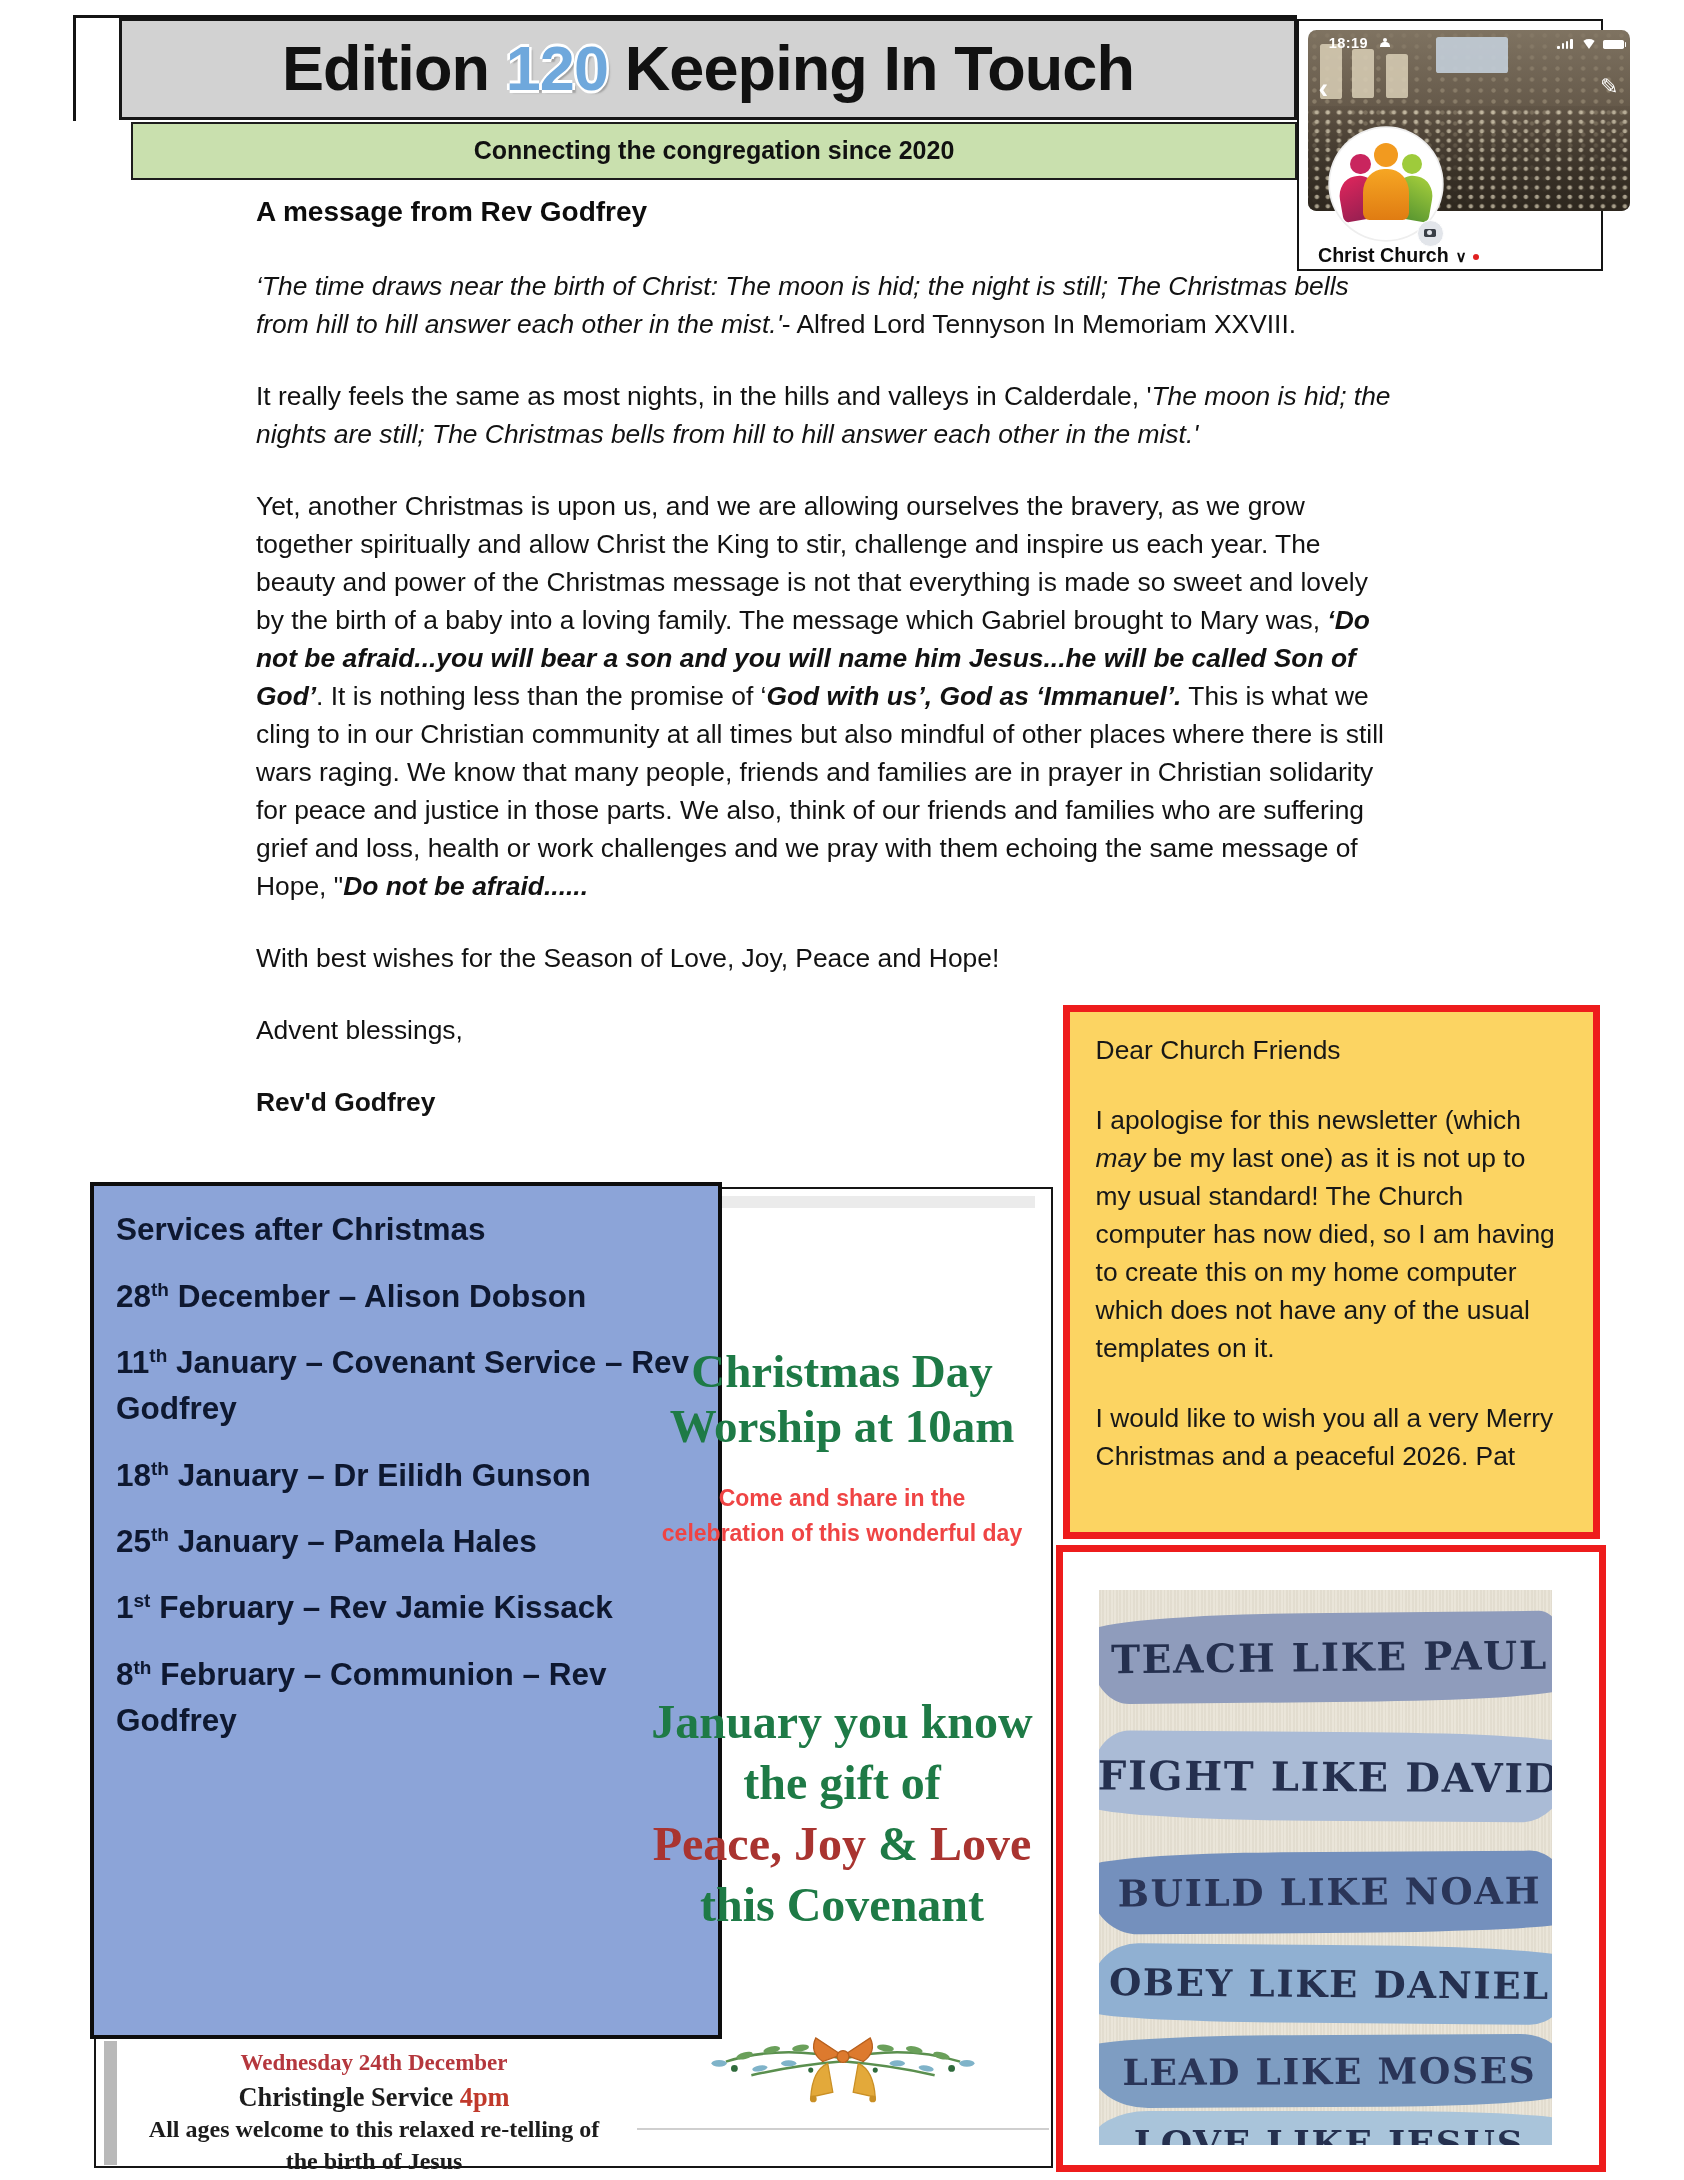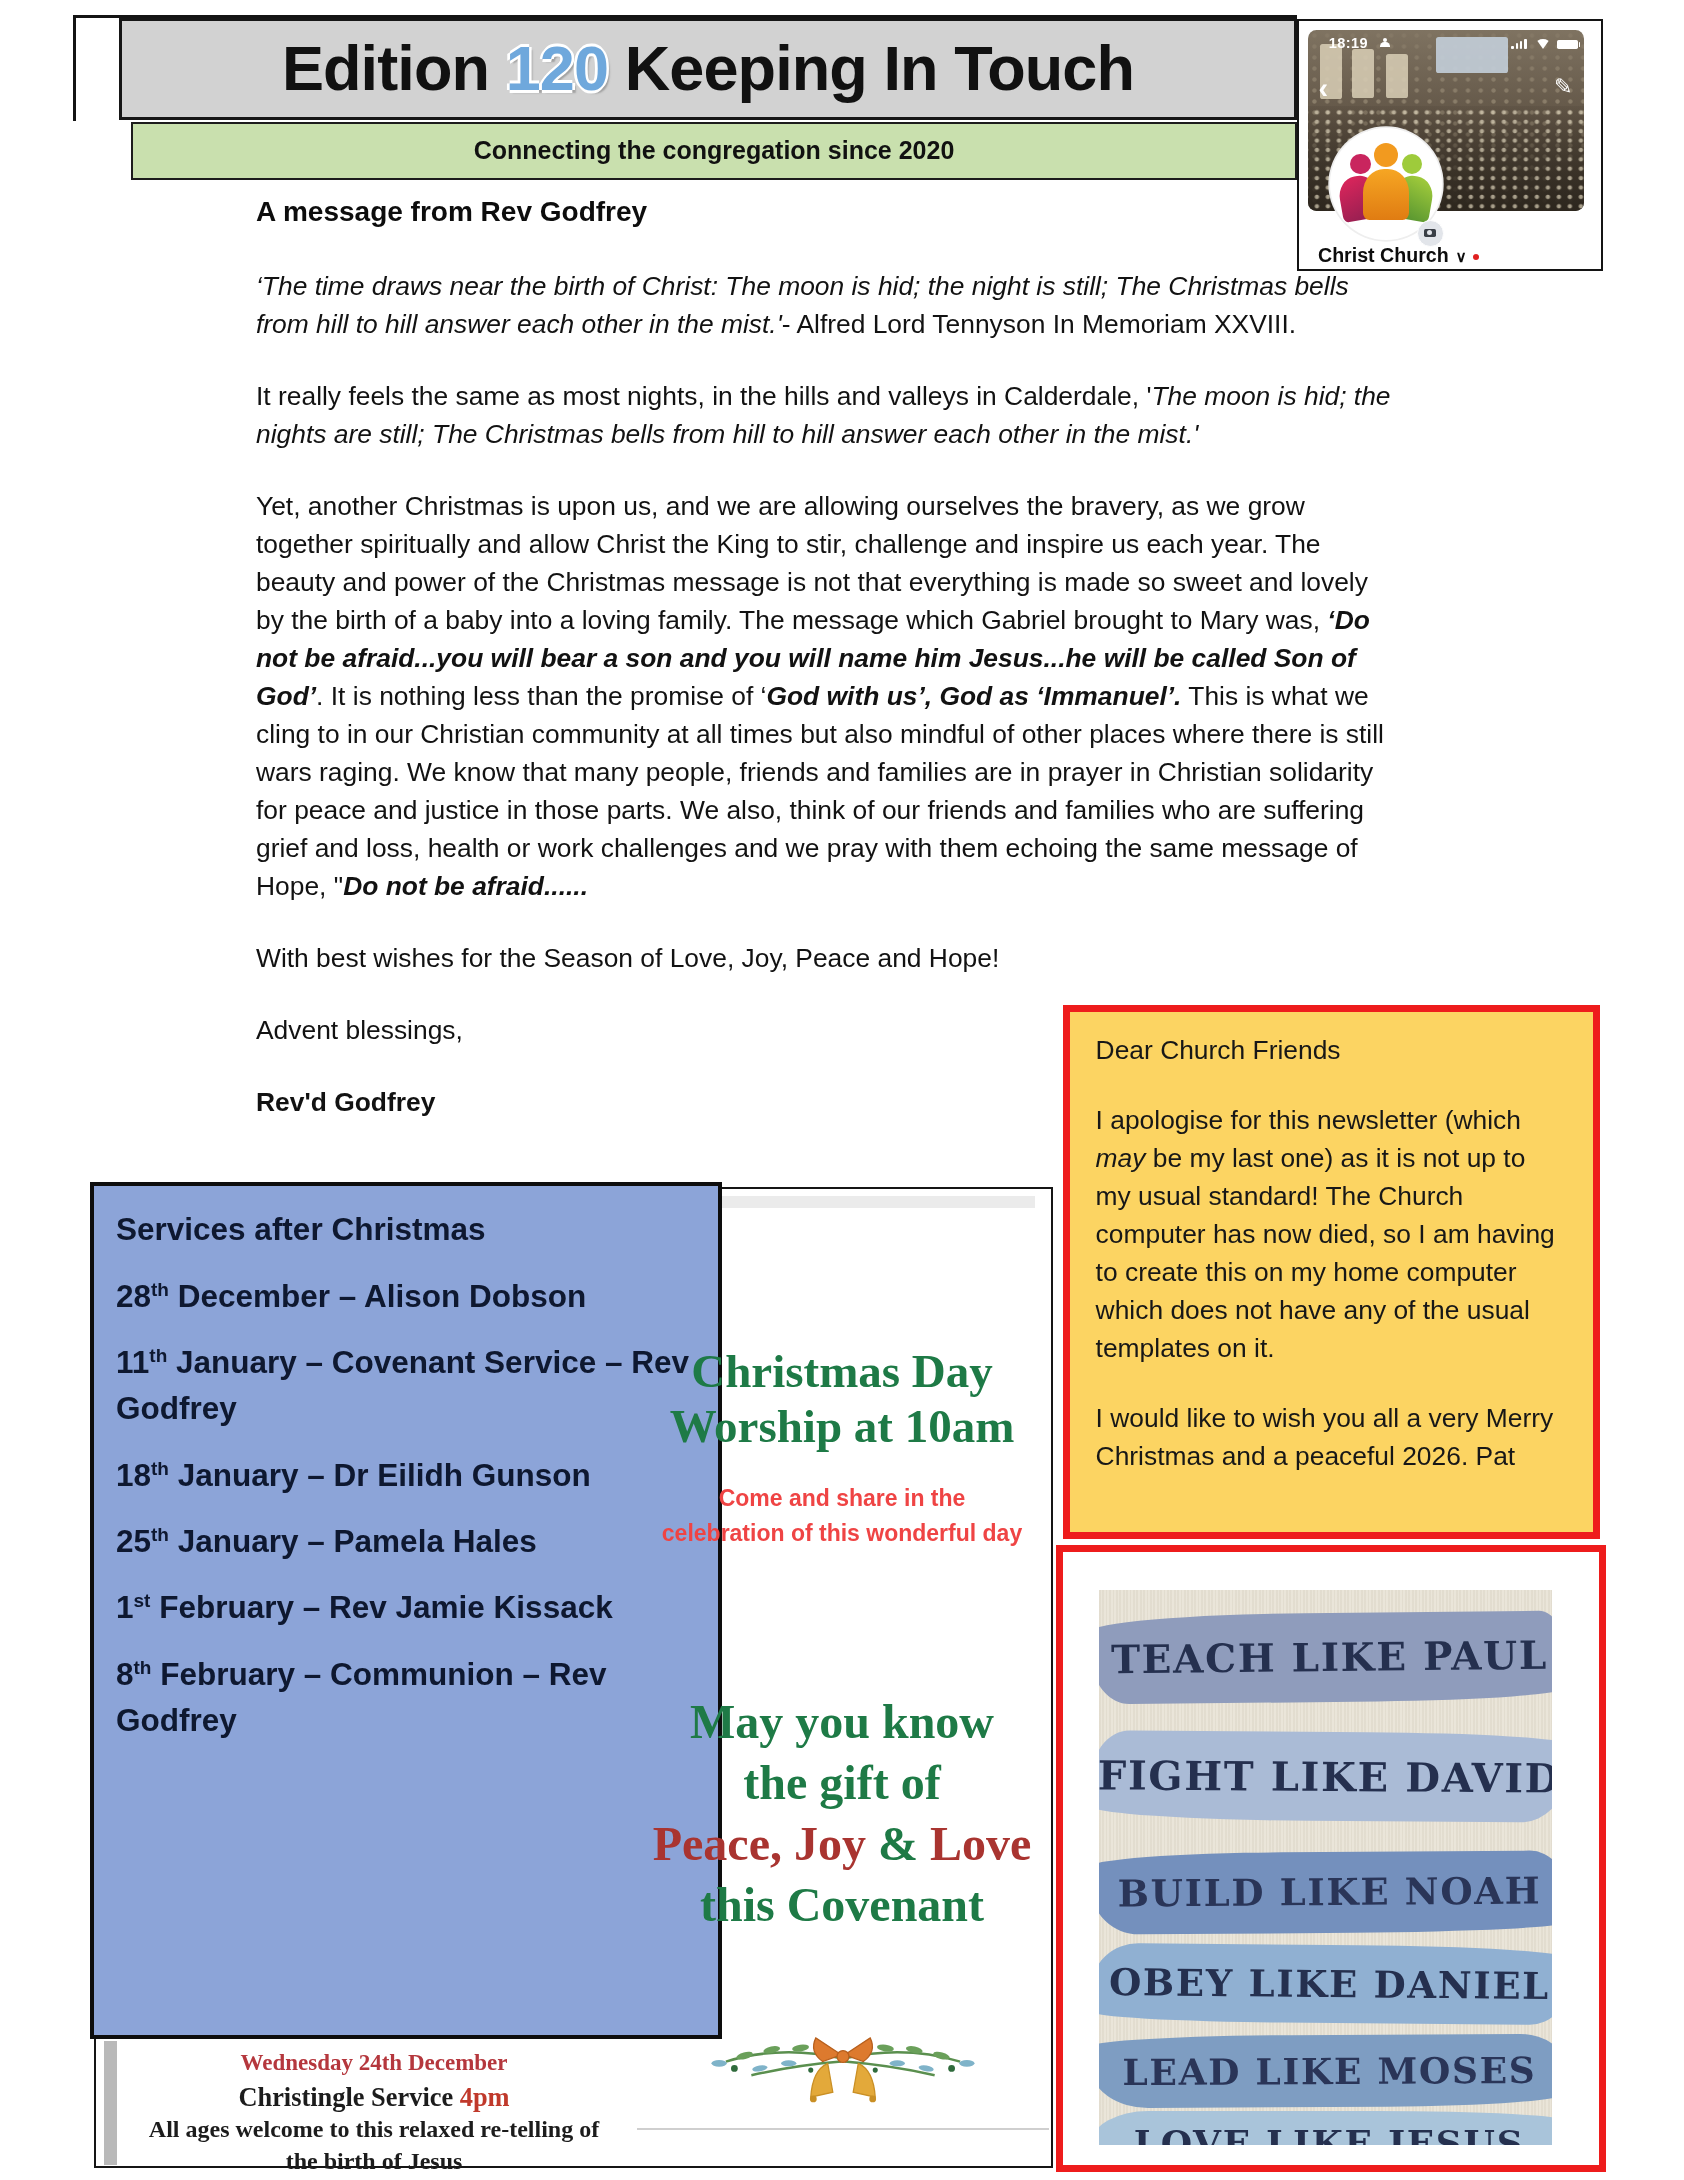--- a/index.html
+++ b/index.html
@@ -23,21 +23,21 @@
   }
   .green-banner{
     left:131px;top:122px;width:1166px;height:58px;background:#c9e0ae;
     border:2.6px solid #1c1c1c;box-sizing:border-box;text-align:center;
     font-size:25px;font-weight:bold;line-height:53px;color:#111;
   }
 
   
   .fb-card{left:1297px;top:19px;width:306px;height:252px;background:#fff;border:2.6px solid #141414;box-sizing:border-box;}
   .fb-photo{
-    position:absolute;left:9.4px;top:9.4px;width:276px;height:181px;border-radius:8.5px;overflow:hidden;
+    position:absolute;left:9.4px;top:9.4px;width:322px;height:181px;border-radius:8.5px;overflow:hidden;
     background-color:#6a5d4e;
     background-image:
       linear-gradient(180deg, rgba(128,116,98,.95), rgba(84,73,59,.55) 55%, rgba(58,50,40,.9)),
       radial-gradient(circle, #cfc0a4 0 1.7px, rgba(0,0,0,0) 2.6px);
     background-size:auto auto,12.8px 11px;
   }
   .fb-window{position:absolute;background:#d9cfb6;opacity:.85;width:22px;border-radius:2.6px;}
   .fb-screen{position:absolute;left:128px;top:6.8px;width:72px;height:36px;background:#c3ced9;opacity:.9;border-radius:2.6px;}
   .fb-crowd{
     position:absolute;left:0;bottom:0;width:100%;height:58%;
@@ -228,21 +228,21 @@
 
 <div class="abs worship serif">
   <div class="big">Christmas Day</div>
   <div class="big">Worship at 10am</div>
   <div class="gap"></div>
   <div class="sub">Come and share in the</div>
   <div class="sub">celebration of this wonderful day</div>
 </div>
 
 <div class="abs blessing serif">
-  <div class="c-green">May you know</div>
+  <div class="c-green">January you know</div>
   <div class="c-green">the gift of</div>
   <div><span class="c-red">Peace, Joy </span><span class="c-green">&amp;</span><span class="c-red"> Love</span></div>
   <div class="c-green">this Covenant</div>
 </div>
 
 <svg class="abs floral" viewBox="0 0 336 132">
   <g stroke="#5a8f4e" stroke-width="3" fill="none">
     <path d="M30 62 Q95 42 166 58"></path>
     <path d="M306 62 Q241 42 170 58"></path>
     <path d="M60 78 Q115 66 166 62"></path>

